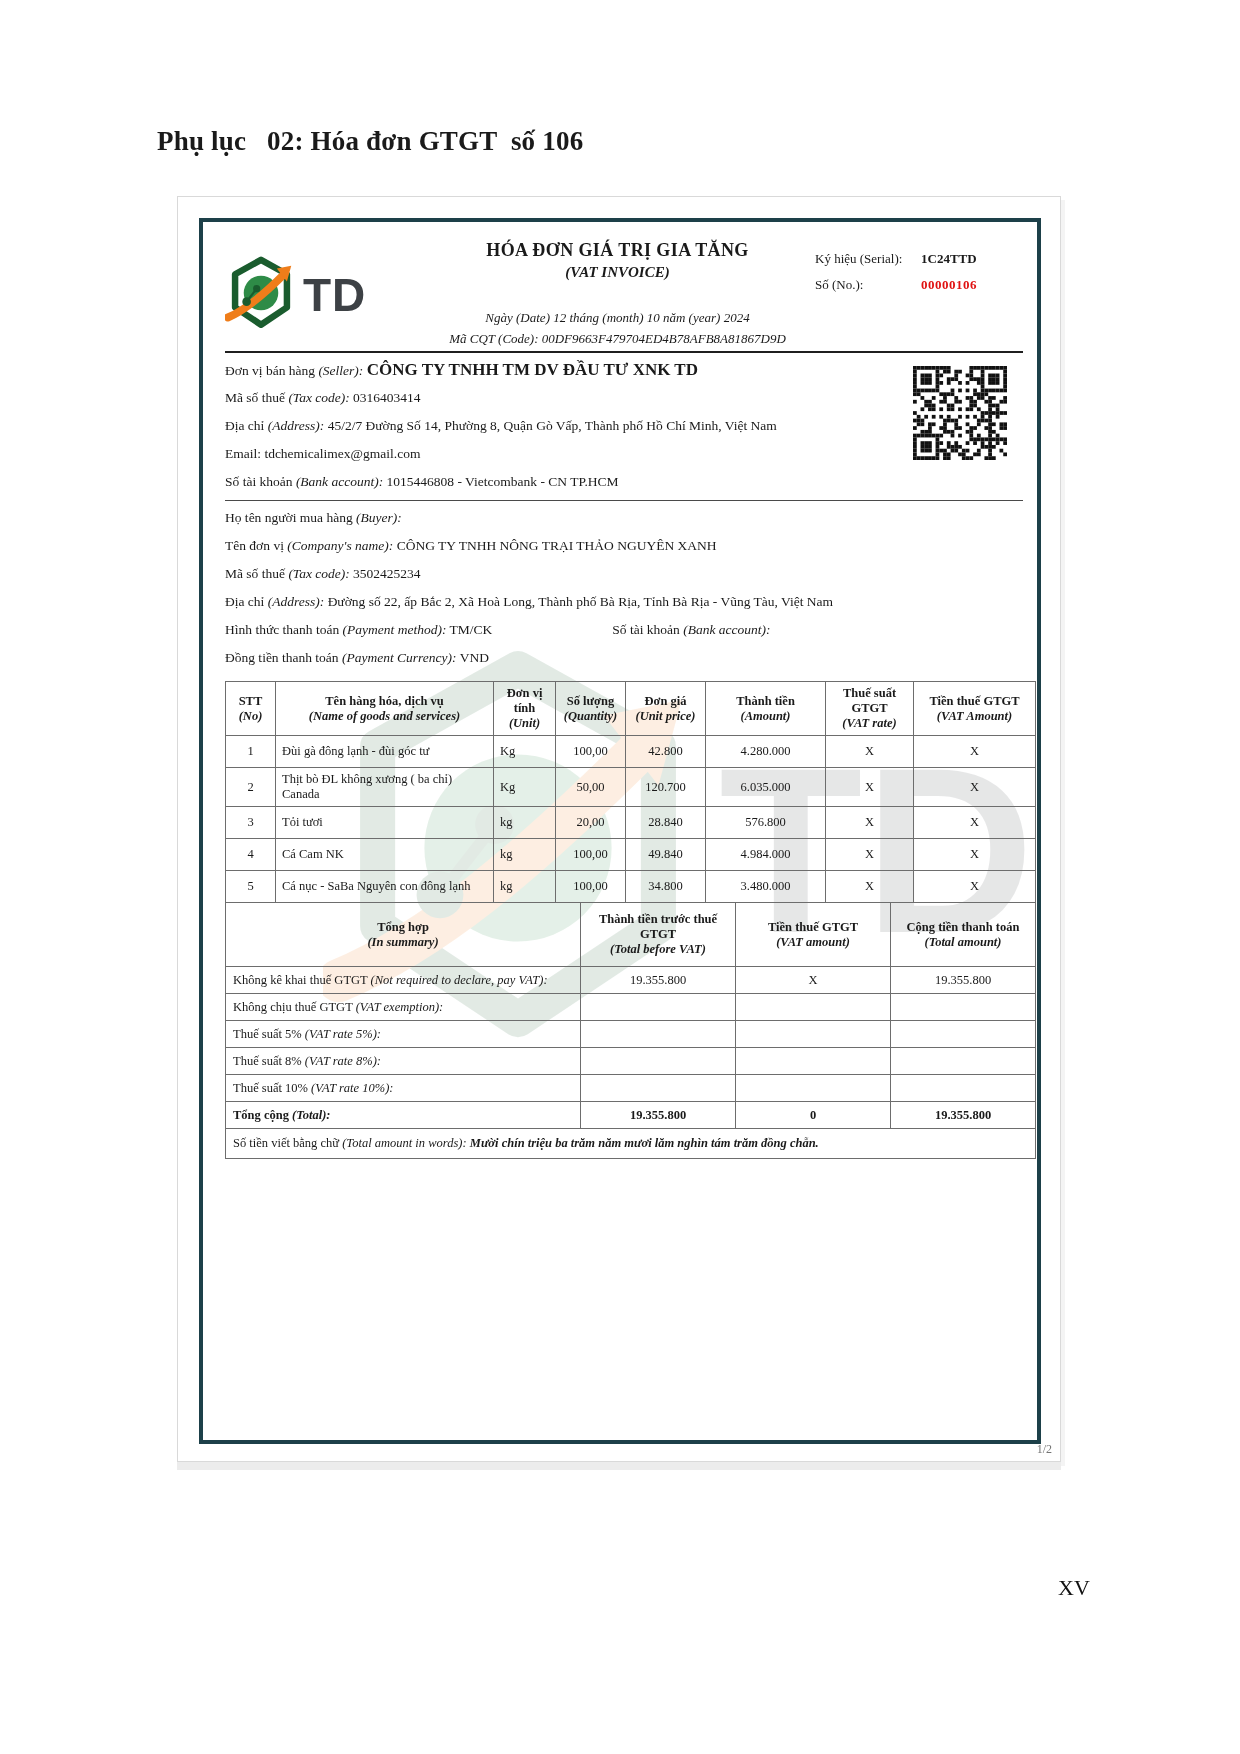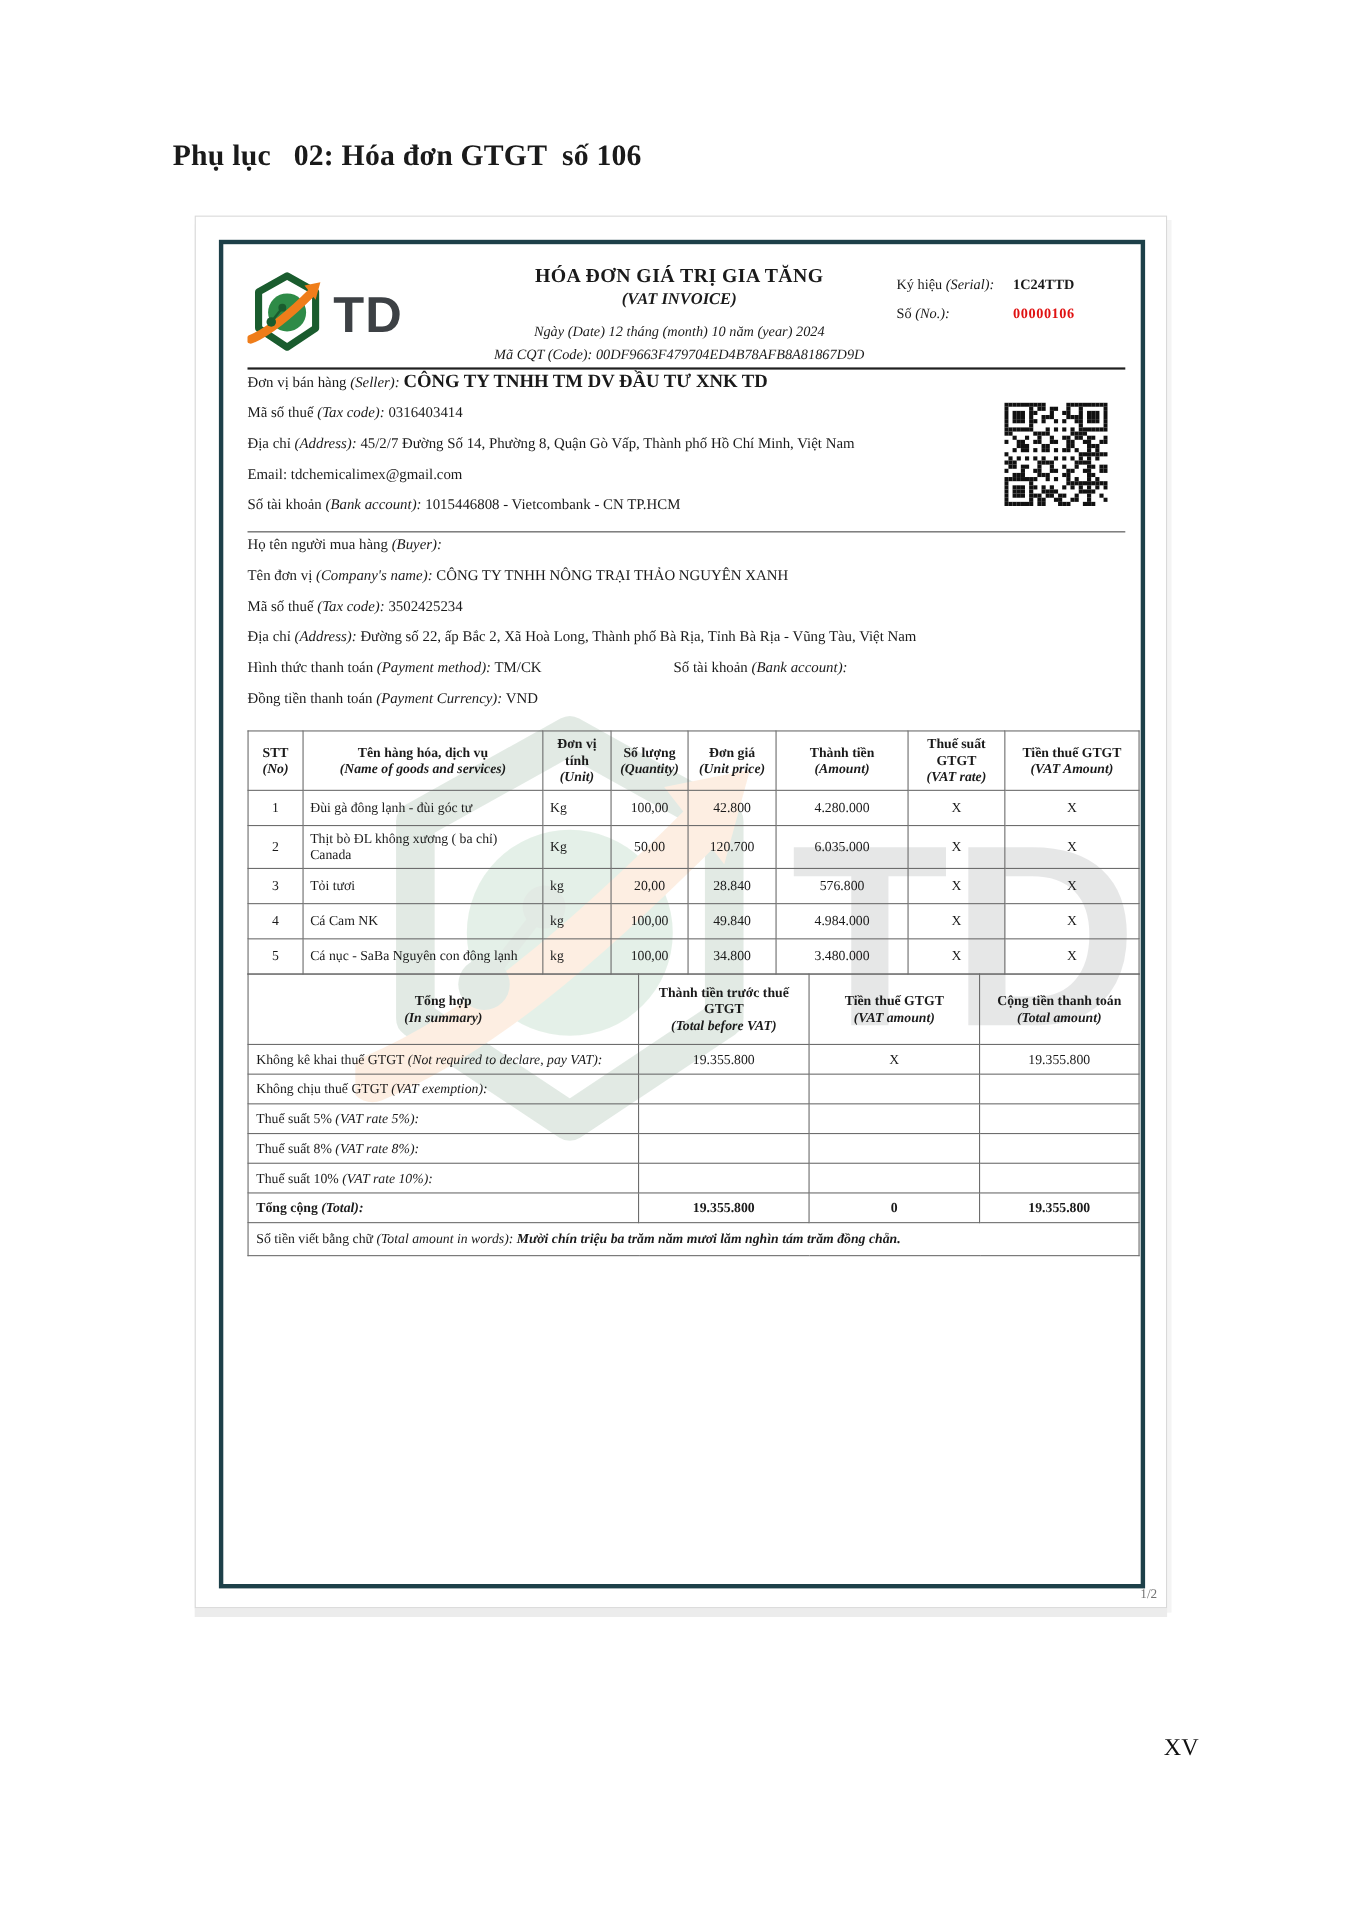--- a/index.html
+++ b/index.html
@@ -40,35 +40,35 @@
   
   .inv-header { display:flex; margin-top:4px; }
   .logo-block { width:195px; display:flex; align-items:center; padding-top:8px; }
   .logo-td-text {
     font-family:"Liberation Sans", sans-serif; font-weight:bold;
     font-size:46px; color:#3d4145; margin-left:6px; letter-spacing:1px;
   }
   .header-center { flex:1; text-align:center; padding-top:6px; }
   .inv-title { font-size:18px; font-weight:bold; letter-spacing:.4px; }
   .inv-subtitle { font-size:15px; font-weight:bold; font-style:italic; margin-top:3px; }
-  .inv-date { font-size:13px; font-style:italic; margin-top:12px; }
+  .inv-date { font-size:13px; font-style:italic; margin-top:29px; }
   .inv-code { font-size:13px; font-style:italic; margin-top:5px; }
   .header-right { width:208px; padding-top:14px; font-size:13px; }
   .serial-row { display:flex; height:26px; line-height:22px; }
   .serial-row .s-lbl { width:106px; }
-  .s-lbl .en { font-style:italic; }
+  .s-lbl .en { }
   .serial-value { font-weight:bold; }
   .no-value { font-weight:bold; color:#e01212; letter-spacing:.5px; }
 
   .rule-heavy { border-top:2px solid #1f1f1f; margin-top:4px; }
   .rule-thin  { border-top:1px solid #4a4a4a; }
 
   
   .info-block { padding-top:3px; padding-bottom:4px; }
-  .info-line { height:28px; line-height:16px; font-size:13.5px; white-space:nowrap; }
+  .info-line { height:28px; line-height:28px; font-size:13.5px; white-space:nowrap; }
   .info-line .en { font-style:italic; }
   .info-line .val { }
   .info-line .val.company { font-weight:bold; font-size:17px; }
   .info-line .second { margin-left:120px; }
   .qr-box { position:absolute; right:16px; top:132px; width:94px; height:94px; background:#fff; }
   .qr-box svg { width:100%; height:100%; }
 
   
   table { border-collapse:collapse; width:810px; table-layout:fixed;padding-left:15px; }
   .items-table { margin-top:5px; font-size:12.5px; }

